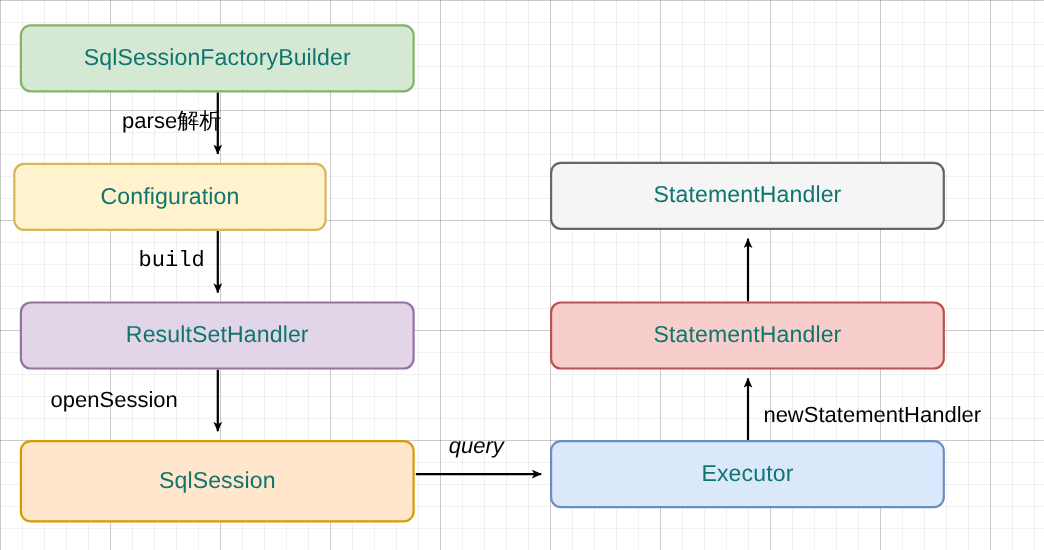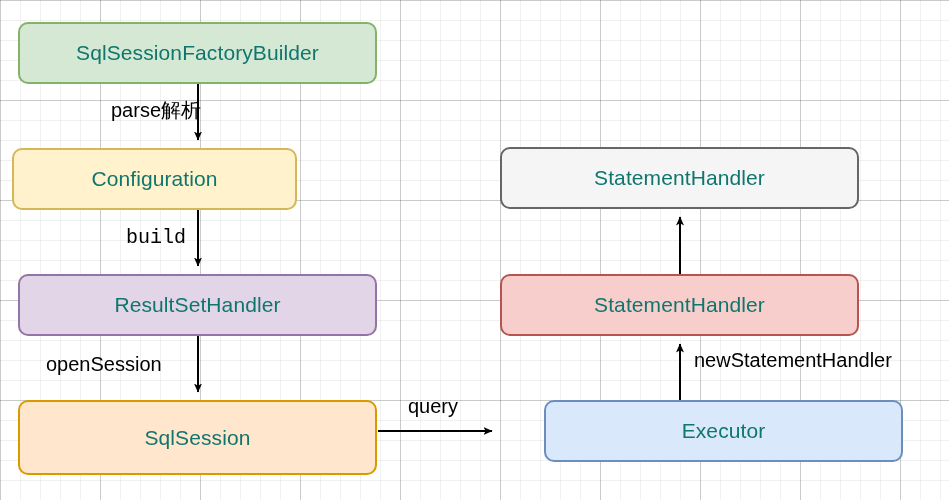--- a/index.html
+++ b/index.html
@@ -90,23 +90,23 @@
   <div class="node" style="left: 18px; top: 400px; width: 359px; height: 75px; background: rgb(255, 230, 204); border-color: rgb(215, 155, 0);">
     <span>SqlSession</span>
   </div>
 
   <div class="node" style="left: 500px; top: 147px; width: 359px; height: 62px; background: rgb(245, 245, 245); border-color: rgb(102, 102, 102);">
     <span>StatementHandler</span>
   </div>
   <div class="node" style="left: 500px; top: 274px; width: 359px; height: 62px; background: rgb(248, 206, 204); border-color: rgb(184, 84, 80);">
     <span>StatementHandler</span>
   </div>
-  <div class="node" style="left: 500px; top: 400px; width: 359px; height: 62px; background: rgb(218, 232, 252); border-color: rgb(108, 142, 191); margin-left: 44px;">
+  <div class="node" style="left: 500px; top: 400px; width: 359px; height: 62px; background: rgb(218, 232, 252); border-color: rgb(108, 142, 191);">
     <span>Executor</span>
   </div>
 
   <div class="edge-label" style="left: 68px; top: 100px; margin-left: 43px;">parse解析</div>
   <div class="edge-label" style="left: 126px; top: 228px; font-family: Liberation Mono, monospace;">build</div>
   <div class="edge-label" style="left: 46px; top: 354px;">openSession</div>
-  <div class="edge-label" style="left: 408px; top: 396px;">query</div>
-  <div class="edge-label" style="left: 694px; top: 350px;">newStatementHandler</div>
+  <div class="edge-label" style="left: 408px; top: 396px; font-style: italic;">query</div>
+  <div class="edge-label" style="left: 694px; top: 368px;">newStatementHandler</div>
 
 </div>
 
 </body></html>

